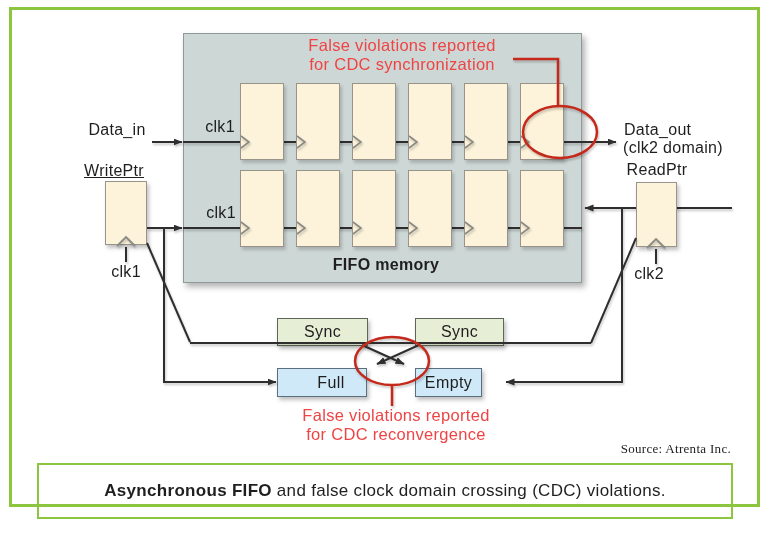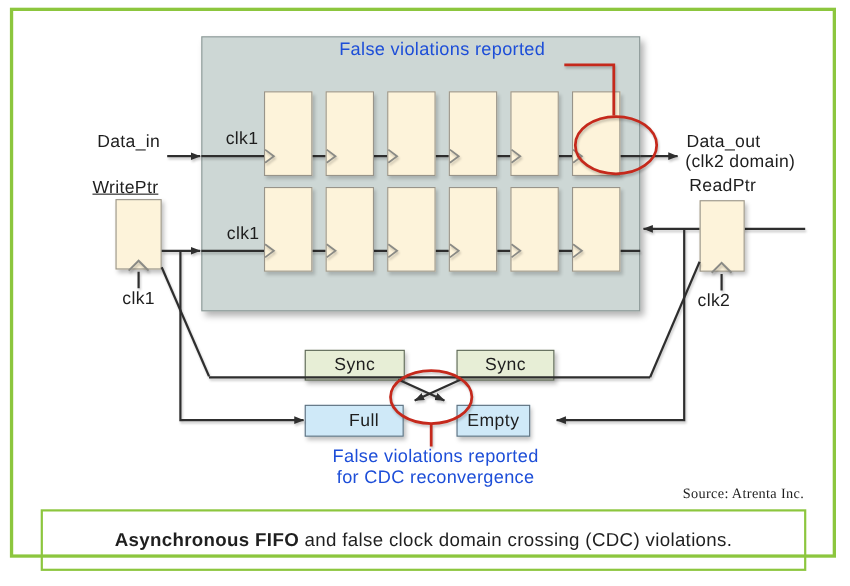--- a/index.html
+++ b/index.html
@@ -27,21 +27,21 @@
       border:1.5px solid #98948a;box-sizing:border-box;box-shadow:2px 3px 3px rgba(0,0,0,0.18);}
   .ptr-box{position:absolute;width:42px;height:64px;background:var(--ff-bg);z-index:2;
            border:1.5px solid #98948a;box-sizing:border-box;box-shadow:2px 3px 4px rgba(0,0,0,0.25);}
   .small-box{position:absolute;z-index:2;display:flex;align-items:center;justify-content:center;
              box-sizing:border-box;font-size:16px;letter-spacing:0.4px;
              box-shadow:2px 3px 4px rgba(0,0,0,0.25);}
   .sync{background:var(--sync-bg);border:1.5px solid #5d6757;}
   .flag{background:var(--flag-bg);border:1.5px solid #5c6f7d;}
   .lbl{position:absolute;z-index:6;font-size:16px;letter-spacing:0.3px;white-space:nowrap;}
   .center{transform:translateX(-50%);text-align:center;}
-  .callout{font-size:16.5px;line-height:19px;text-align:center;color:#1d4ed8;}
+  .callout{font-size:16.5px;line-height:19px;text-align:center;color:#ef4444;}
   .fifo-title{font-weight:bold;font-size:16px;}
   .source{font-family:"Liberation Serif",serif;font-size:13px;}
   .caption-box{position:absolute;left:37px;top:463px;width:696px;height:56px;z-index:4;
                border:2px solid var(--border-green);box-sizing:border-box;
                display:flex;align-items:center;justify-content:center;}
   .caption-text{font-size:17px;letter-spacing:0.3px;color:#1f1f1f;}
 </style>
 </head>
 <body>
 
@@ -123,35 +123,37 @@
         <path class="clk-tri" d="M521,222 L529,228 L521,234"></path>
       </g>
     <path class="redline" d="M513,59 L558,59 L558,105"></path>
     <ellipse class="redline" cx="560" cy="132" rx="37" ry="26"></ellipse>
     <ellipse class="redline" cx="392" cy="361" rx="37" ry="24"></ellipse>
     <path class="redline" d="M392,385 V406"></path>
   </svg>
 
   <div class="lbl callout center" style="left:402px;top:36px;">
     <div>False violations reported</div>
+    <div>for CDC synchronization</div>
   </div>
 
   <div class="lbl center" style="left:117px;top:121px;">Data_in</div>
 
   <div class="lbl" style="left:624px;top:121px;">Data_out</div>
   <div class="lbl" style="left:623px;top:139px;">(clk2 domain)</div>
 
   <div class="lbl center" style="left:114px;top:162px;text-decoration:underline;">WritePtr</div>
   <div class="lbl center" style="left:126px;top:263px;">clk1</div>
 
   <div class="lbl center" style="left:657px;top:161px;">ReadPtr</div>
   <div class="lbl center" style="left:649px;top:265px;">clk2</div>
 
   <div class="lbl center" style="left:220px;top:118px;">clk1</div>
   <div class="lbl center" style="left:221px;top:204px;">clk1</div>
+  <div class="lbl center fifo-title" style="left:386px;top:256px;">FIFO memory</div>
 
   <div class="lbl callout center" style="left:396px;top:406px;">
     <div>False violations reported</div>
     <div>for CDC reconvergence</div>
   </div>
 
   <div class="lbl source" style="right:42px;top:441px;">Source: Atrenta Inc.</div>
 
   <div class="caption-box">
     <span class="caption-text"><b>Asynchronous FIFO</b><span> and false clock domain crossing (CDC) violations.</span></span>

